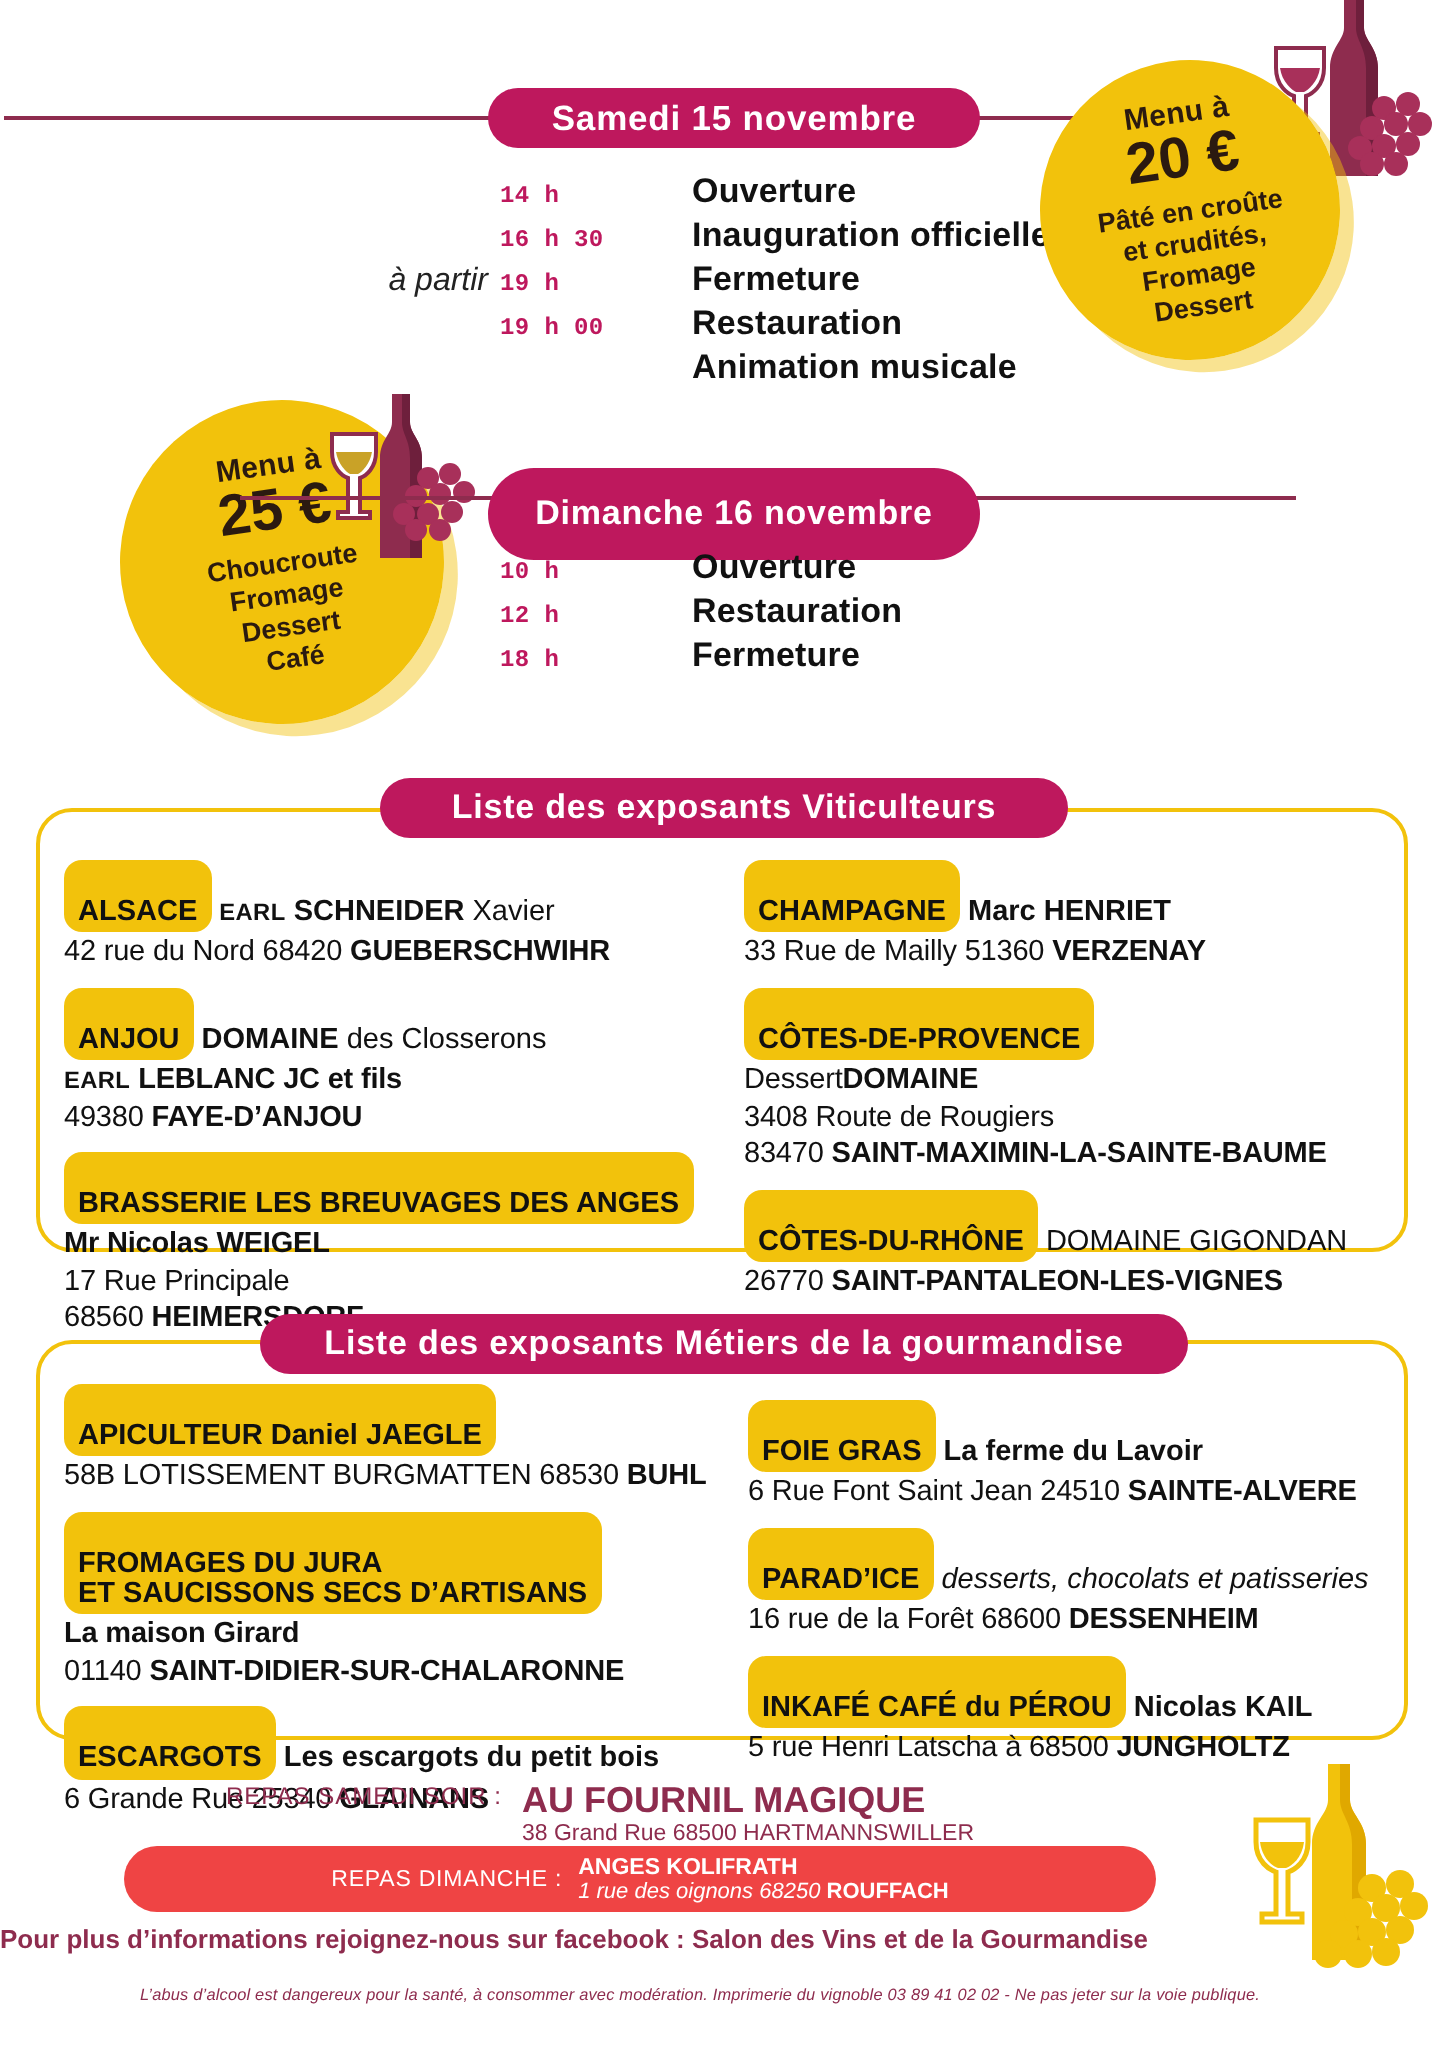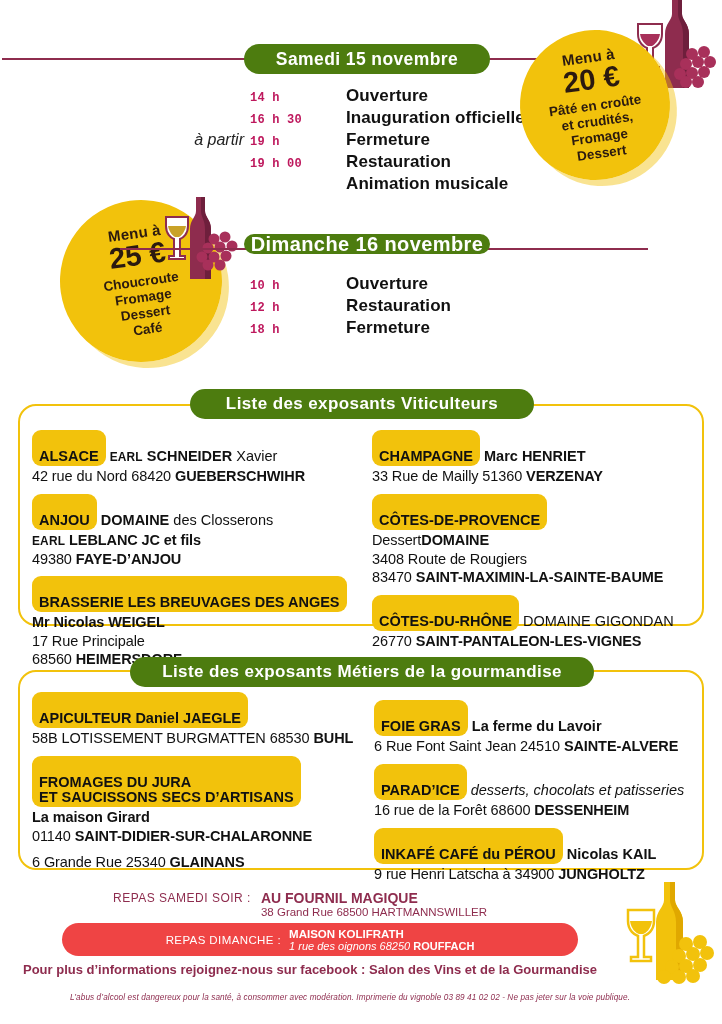--- a/index.html
+++ b/index.html
@@ -11,21 +11,21 @@
   body {
     width: 722px; height: 1024px;
     position: relative;
     overflow: hidden;
     font-family: "Liberation Sans", sans-serif;
     color: #1a1a1a;
   }
 
   
   .pill {
-    background: #4d7c0f;
+    background: #be185d;
     color: #ffffff;
     border-radius: 999px;
     font-weight: bold;
     text-align: center;
     display: flex;
     align-items: center;
     justify-content: center;
     letter-spacing: .4px;
   }
   .rule {
@@ -66,22 +66,22 @@
   }
   .sched-time {
     width: 96px; font-weight: bold; font-size: 12px; color: #be185d;
     letter-spacing: .2px;
     font-family: Liberation Mono, monospace;
   }
   .sched-label { font-size: 17px; font-weight: bold; color: #111; letter-spacing: .1px; }
 
   #dimanche-banner {
     position: absolute; left: 244px; top: 234px;
-    width: 246px; height: 20px;
-    font-size: 20px;
+    width: 246px; height: 46px;
+    font-size: 17px;
   }
   #rule-dimanche-left  { left: 120px; top: 248px; width: 128px; }
   #rule-dimanche-right { left: 488px; top: 248px; width: 160px; }
 
   #dimanche-table {
     position: absolute; left: 186px; top: 274px;
     width: 420px;
   }
 
   
@@ -142,39 +142,39 @@
   .entry .headline { margin-bottom: 1px; }
 
   
   #repas-samedi {
     position: absolute; left: 0; top: 890px; width: 600px;
     display: flex; align-items: flex-start; justify-content: center;
     color: #8e2c4e;
   }
   #repas-samedi .lbl { font-size: 12px; letter-spacing: .5px; padding-top: 1px; }
   #repas-samedi .val { margin-left: 10px; }
-  #repas-samedi .val .n { font-size: 14px; font-weight: bold; }
+  #repas-samedi .val .n { font-size: 18px; font-weight: bold; }
   #repas-samedi .val .a { font-size: 11.5px; }
 
   #repas-dimanche {
     position: absolute; left: 62px; top: 923px;
     width: 516px; height: 33px;
     background: #ef4444; border-radius: 999px;
     display: flex; align-items: center; justify-content: center;
     color: #ffffff;
   }
   #repas-dimanche .lbl { font-size: 11.5px; letter-spacing: .4px; }
   #repas-dimanche .val { margin-left: 8px; }
   #repas-dimanche .val .n { font-size: 11.5px; font-weight: bold; }
   #repas-dimanche .val .a { font-size: 11px; font-style: italic; }
   #repas-dimanche .val .a b { font-style: normal; }
 
   #facebook-line {
     position: absolute; left: 0; top: 962px; width: 620px;
-    text-align: center;
+    text-align: left;
     color: #8e2c4e; font-weight: bold; font-size: 13px;
   }
   #legal-line {
     position: absolute; left: 0; top: 993px; width: 700px;
     text-align: center;
     color: #8e2c4e; font-style: italic; font-size: 8.2px;
     letter-spacing: .1px;
   }
 </style>
 </head>
@@ -334,50 +334,51 @@
     <div class="entry">
       <div class="line headline"><span class="hl">APICULTEUR Daniel JAEGLE</span></div>
       <div class="line addr"><span>58B LOTISSEMENT BURGMATTEN 68530 </span><span class="b">BUHL</span></div>
     </div>
     <div class="entry">
       <div class="line headline"><span class="hl">FROMAGES DU JURA<br>ET SAUCISSONS SECS D’ARTISANS</span></div>
       <div class="line addr"><span class="b">La maison Girard</span></div>
       <div class="line addr"><span>01140 </span><span class="b">SAINT-DIDIER-SUR-CHALARONNE</span></div>
     </div>
     <div class="entry">
+      <div class="line headline"><span class="hl">ESCARGOTS</span> <span class="b">Les escargots du petit bois</span></div>
       <div class="line addr"><span>6 Grande Rue 25340 </span><span class="b">GLAINANS</span></div>
     </div>
   </div>
 <div class="col" id="gourm-right">
     <div class="entry">
       <div class="line headline"><span class="hl">FOIE GRAS</span> <span class="b">La ferme du Lavoir</span></div>
       <div class="line addr"><span>6 Rue Font Saint Jean 24510 </span><span class="b">SAINTE-ALVERE</span></div>
     </div>
     <div class="entry">
       <div class="line headline"><span class="hl">PARAD’ICE</span> <span class="it">desserts, chocolats et patisseries</span></div>
       <div class="line addr"><span>16 rue de la Forêt 68600 </span><span class="b">DESSENHEIM</span></div>
     </div>
     <div class="entry">
       <div class="line headline"><span class="hl">INKAFÉ CAFÉ du PÉROU</span> <span class="b">Nicolas KAIL</span></div>
-      <div class="line addr"><span>9 rue Henri Latscha à 34900 </span><span class="b">JUNGHOLTZ</span></div>
+      <div class="line addr"><span>5 rue Henri Latscha à 68500 </span><span class="b">JUNGHOLTZ</span></div>
     </div>
   </div>
 
 <div id="repas-samedi">
   <div class="lbl">REPAS SAMEDI SOIR :</div>
   <div class="val">
     <div class="n">AU FOURNIL MAGIQUE</div>
     <div class="a">38 Grand Rue 68500 HARTMANNSWILLER</div>
   </div>
 </div>
 
 <div id="repas-dimanche">
   <div class="lbl">REPAS DIMANCHE :</div>
   <div class="val">
-    <div class="n">MAISON KOLIFRATH</div>
+    <div class="n">ANGES KOLIFRATH</div>
     <div class="a"><span>1 rue des oignons 68250 </span><b>ROUFFACH</b></div>
   </div>
 </div>
 
 <div id="facebook-line">Pour plus d’informations rejoignez-nous sur facebook : Salon des Vins et de la Gourmandise</div>
 <div id="legal-line">L’abus d’alcool est dangereux pour la santé, à consommer avec modération. Imprimerie du vignoble 03 89 41 02 02 - Ne pas jeter sur la voie publique.</div>
 
 <svg id="deco-bottom" viewBox="0 0 104 112">
   <path d="M52 4 h11 v18 c0 7 8 11 8 22 v58 h-27 v-58 c0-11 8-15 8-22 z" fill="#f2c20c"></path>
   <path d="M58 4 h5 v18 c0 7 8 11 8 22 v58 h-7 v-58 c0-11 -6-15 -6-22 z" fill="#e0a800"></path>

